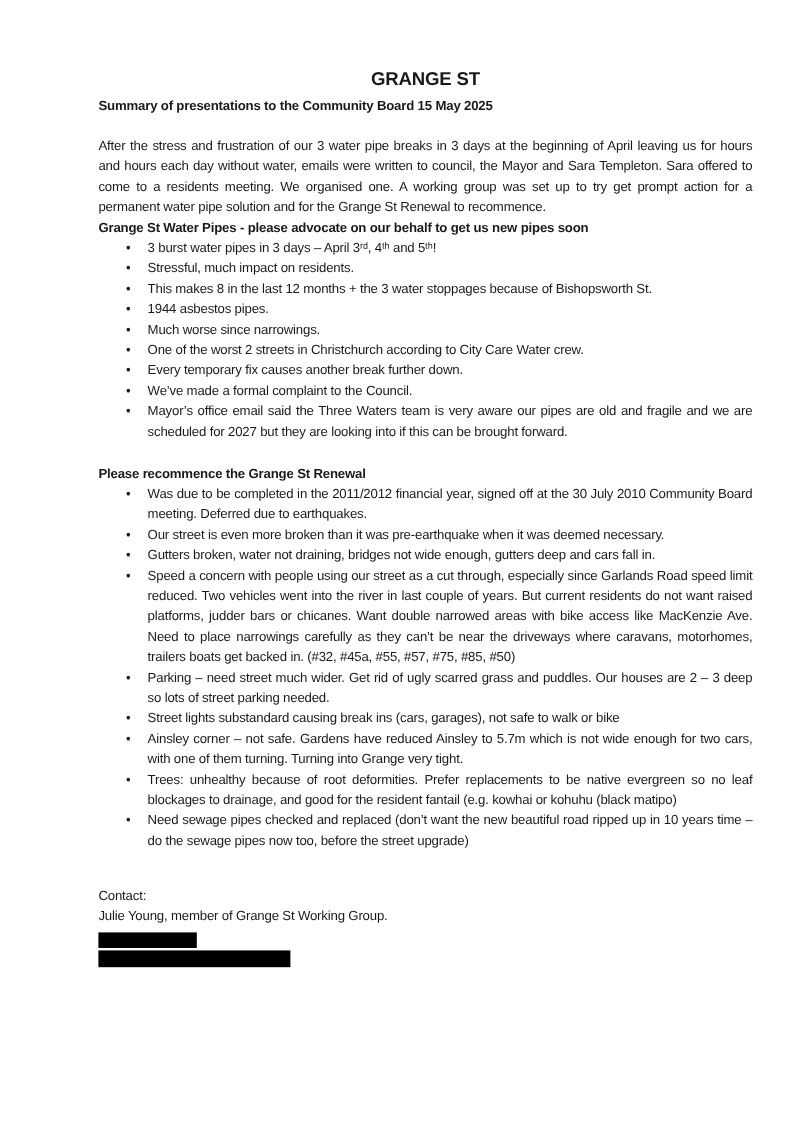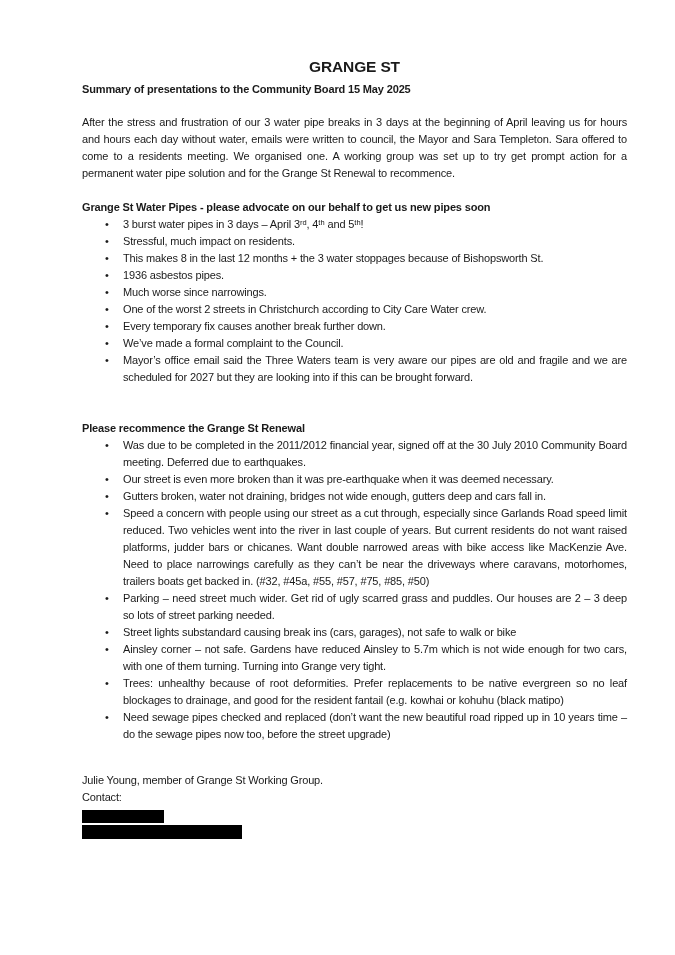--- a/index.html
+++ b/index.html
@@ -27,24 +27,23 @@
     font-weight: bold;
     font-size: 11px;
     margin-top: 3px;
   }
   .intro {
     margin: 16px 0 0 0;
     text-align: justify;
   }
   .section-heading {
     font-weight: bold;
-    margin-top: 17px;
   }
   .section-2 .section-heading {
-    margin-top: 34px;
+    margin-top: 18px;
   }
   ul.bullets {
     list-style: none;
     margin: 0;
     padding: 0;
   }
   ul.bullets li {
     position: relative;
     padding-left: 41px;
     text-align: justify;
@@ -69,21 +68,21 @@
   <div class="subtitle">Summary of presentations to the Community Board 15 May 2025</div>
 
   <p class="intro">After the stress and frustration of our 3 water pipe breaks in 3 days at the beginning of April leaving us for hours and hours each day without water, emails were written to council, the Mayor and Sara Templeton. Sara offered to come to a residents meeting. We organised one. A working group was set up to try get prompt action for a permanent water pipe solution and for the Grange St Renewal to recommence.</p>
 
   <div class="section section-1">
     <div class="section-heading">Grange St Water Pipes - please advocate on our behalf to get us new pipes soon</div>
     <ul class="bullets">
       <li>3 burst water pipes in 3 days – April 3ʳᵈ, 4ᵗʰ and 5ᵗʰ!</li>
       <li>Stressful, much impact on residents.</li>
       <li>This makes 8 in the last 12 months + the 3 water stoppages because of Bishopsworth St.</li>
-      <li>1936 asbestos pipes.</li>
+      <li>1944 asbestos pipes.</li>
       <li>Much worse since narrowings.</li>
       <li>One of the worst 2 streets in Christchurch according to City Care Water crew.</li>
       <li>Every temporary fix causes another break further down.</li>
       <li>We’ve made a formal complaint to the Council.</li>
       <li>Mayor’s office email said the Three Waters team is very aware our pipes are old and fragile and we are scheduled for 2027 but they are looking into if this can be brought forward.</li>
     </ul>
   </div>
 
   <div class="section section-2">
     <div class="section-heading">Please recommence the Grange St Renewal</div>
@@ -94,19 +93,19 @@
       <li>Speed a concern with people using our street as a cut through, especially since Garlands Road speed limit reduced. Two vehicles went into the river in last couple of years. But current residents do not want raised platforms, judder bars or chicanes. Want double narrowed areas with bike access like MacKenzie Ave. Need to place narrowings carefully as they can’t be near the driveways where caravans, motorhomes, trailers boats get backed in. (#32, #45a, #55, #57, #75, #85, #50)</li>
       <li>Parking – need street much wider. Get rid of ugly scarred grass and puddles. Our houses are 2 – 3 deep so lots of street parking needed.</li>
       <li>Street lights substandard causing break ins (cars, garages), not safe to walk or bike</li>
       <li>Ainsley corner – not safe. Gardens have reduced Ainsley to 5.7m which is not wide enough for two cars, with one of them turning.  Turning into Grange very tight.</li>
       <li>Trees: unhealthy because of root deformities. Prefer replacements to be native evergreen so no leaf blockages to drainage, and good for the resident fantail (e.g. kowhai or kohuhu (black matipo)</li>
       <li>Need sewage pipes checked and replaced (don’t want the new beautiful road ripped up in 10 years time – do the sewage pipes now too, before the street upgrade)</li>
     </ul>
   </div>
 
   <div class="contact-block">
+    <div>Contact:</div>
     <div>Julie Young, member of Grange St Working Group.</div>
-    <div>Contact:</div>
     <div class="redaction-bar bar-1"></div>
     <div class="redaction-bar bar-2"></div>
   </div>
 
 </div>
 
 </body></html>

